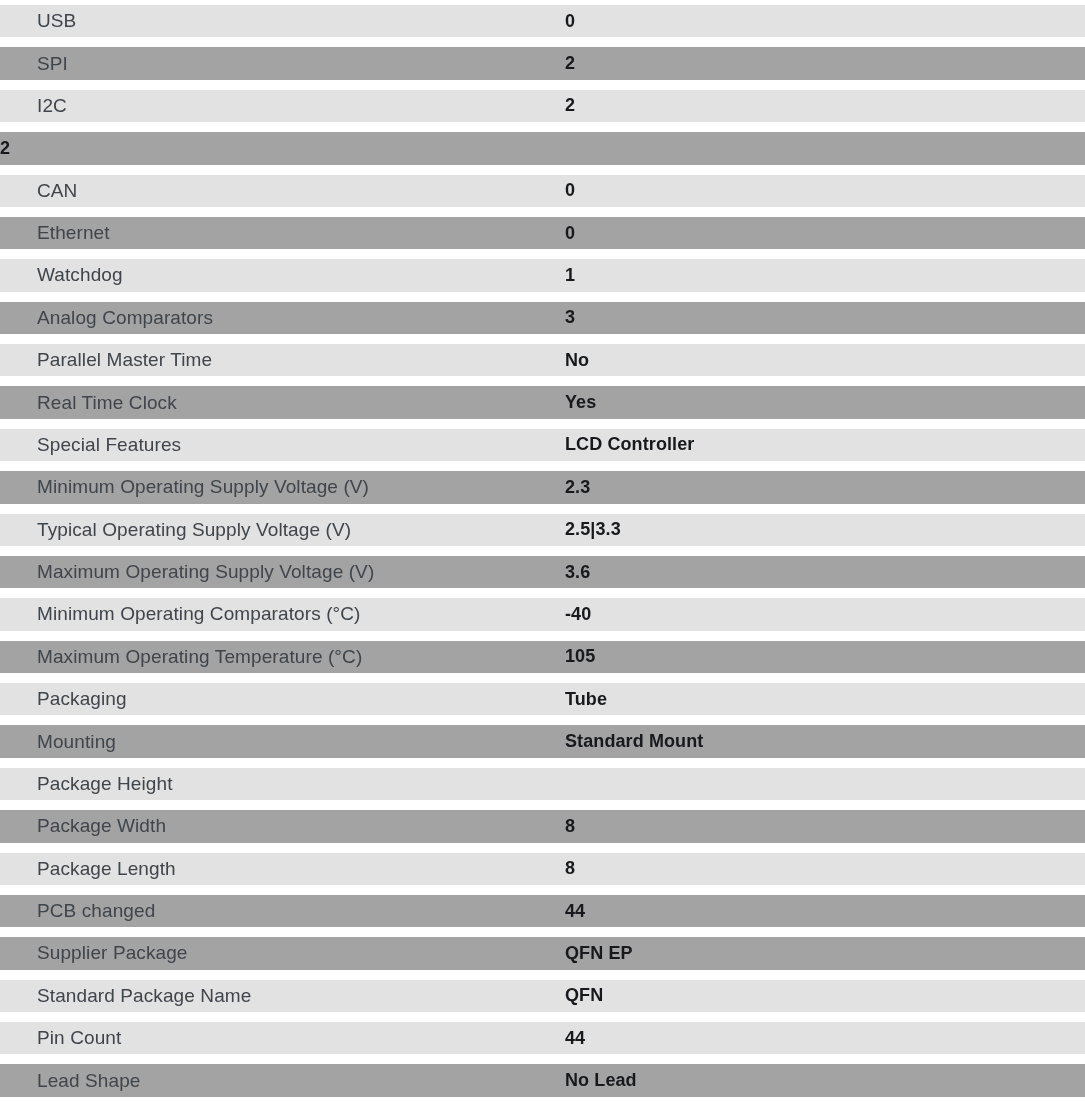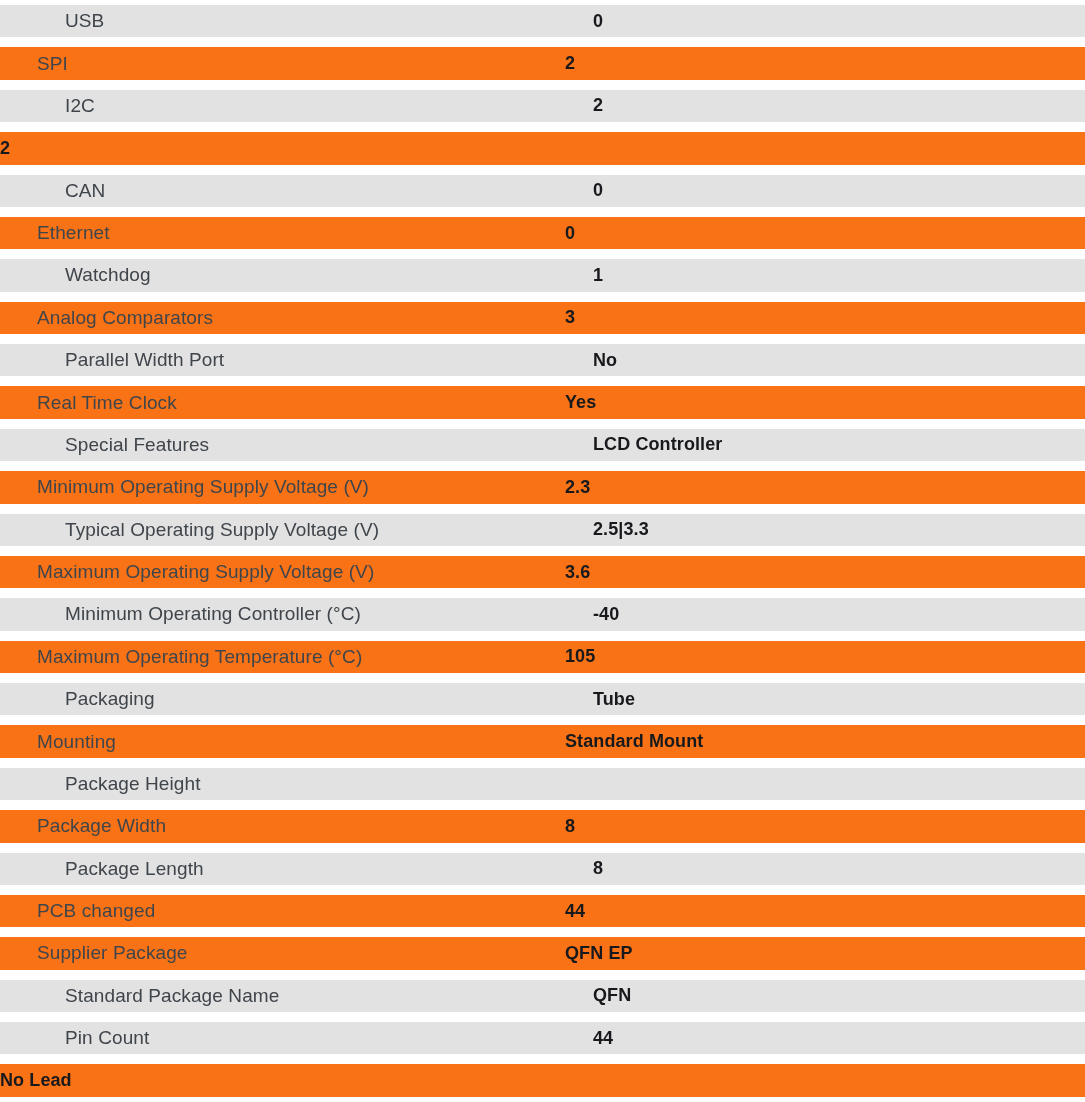--- a/index.html
+++ b/index.html
@@ -18,25 +18,24 @@
     height: 1102px;
   }
   .row {
     box-sizing: border-box;
     height: 42.38px;
     display: flex;
     align-items: center;
     border-top: 5px solid #ffffff;
     border-bottom: 5px solid #ffffff;
     background-clip: padding-box;
-    background-color: #f97316;
+    background-color: #a3a3a3;
   }
   .row.alt {
     background-color: var(--alt-bg, #e2e2e2);
-    padding-left: 28px;
   }
   .cell {
     white-space: nowrap;
     overflow: hidden;
   }
   .cell.label {
     box-sizing: border-box;
     width: 565px;
     padding-left: 37px;
     font-size: 19px;
@@ -89,21 +88,21 @@
     <div class="cell label">Watchdog</div>
     <div class="cell value">1</div>
   </div>
 
   <div class="row">
     <div class="cell label">Analog Comparators</div>
     <div class="cell value">3</div>
   </div>
 
   <div class="row alt">
-    <div class="cell label">Parallel Width Port</div>
+    <div class="cell label">Parallel Master Time</div>
     <div class="cell value">No</div>
   </div>
 
   <div class="row">
     <div class="cell label">Real Time Clock</div>
     <div class="cell value">Yes</div>
   </div>
 
   <div class="row alt">
     <div class="cell label">Special Features</div>
@@ -119,21 +118,21 @@
     <div class="cell label">Typical Operating Supply Voltage (V)</div>
     <div class="cell value">2.5|3.3</div>
   </div>
 
   <div class="row">
     <div class="cell label">Maximum Operating Supply Voltage (V)</div>
     <div class="cell value">3.6</div>
   </div>
 
   <div class="row alt">
-    <div class="cell label">Minimum Operating Controller (°C)</div>
+    <div class="cell label">Minimum Operating Comparators (°C)</div>
     <div class="cell value">-40</div>
   </div>
 
   <div class="row">
     <div class="cell label">Maximum Operating Temperature (°C)</div>
     <div class="cell value">105</div>
   </div>
 
   <div class="row alt">
     <div class="cell label">Packaging</div>
@@ -173,15 +172,16 @@
     <div class="cell label">Standard Package Name</div>
     <div class="cell value">QFN</div>
   </div>
 
   <div class="row alt">
     <div class="cell label">Pin Count</div>
     <div class="cell value">44</div>
   </div>
 
   <div class="row">
+    <div class="cell label">Lead Shape</div>
     <div class="cell value">No Lead</div>
   </div>
 </div>
 
 </body></html>

